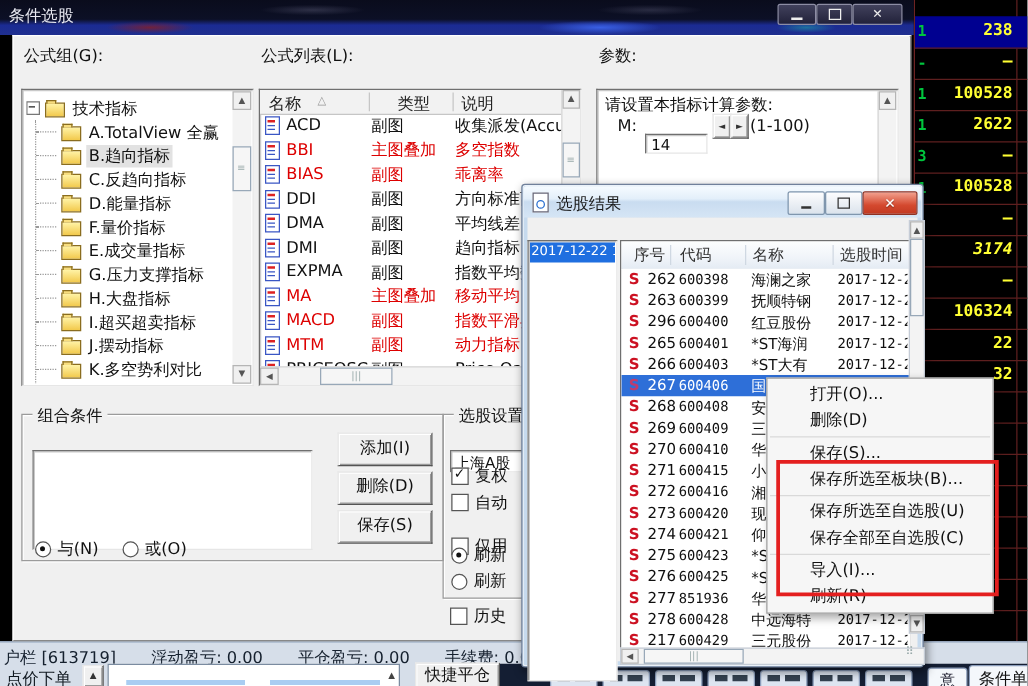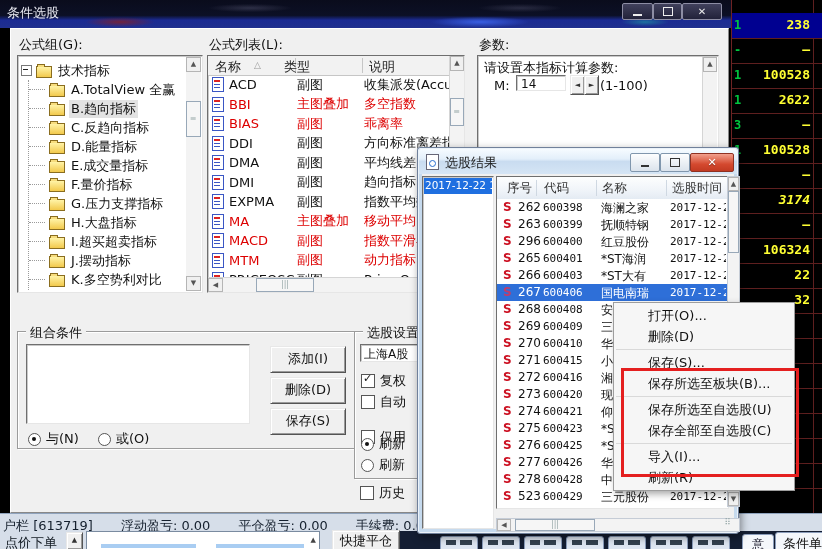--- a/index.html
+++ b/index.html
@@ -37,21 +37,21 @@
   #yi-btn{position:absolute;left:342px;top:3px;width:30px;height:22px;background:#f4f7fb;
     border:1px solid #8a9cba;border-radius:3px;text-align:center;font-size:12px;line-height:18px;color:#223;}
   #cond-order-btn{position:absolute;left:375px;top:1px;width:60px;height:24px;background:#f4f7fb;
     border:1px solid #8a9cba;border-radius:3px;text-align:left;padding-left:7px;
     font-size:13px;line-height:22px;color:#111;white-space:nowrap;overflow:hidden;}
 
   
   .btn3d{background:#f0f0f0;border:1px solid;border-color:#e8e8e8 #545454 #545454 #e8e8e8;
     box-shadow:inset 1px 1px 0 #fff, inset -1px -1px 0 #9a9a9a;color:#111;cursor:default;}
   .sunken{background:#fff;border:1px solid;border-color:#6f6f6f #e6e6e6 #e6e6e6 #6f6f6f;
-    box-shadow:inset 1px 1px 0 #c9c9c9;}
+    box-shadow:inset 1px 1px 0 #c9c9c9;margin-top:16px;}
   .sb{background:#f3f3f3;}
   .sb-btn{position:absolute;background:#f0f0f0;border:1px solid #b5b5b5;color:#555;
     display:flex;align-items:center;justify-content:center;font-size:7px;line-height:1;}
   .sb-thumb{position:absolute;background:#f6f6f6;border:1px solid #98a8b8;}
   .sb-grip{position:absolute;left:50%;top:50%;transform:translate(-50%,-50%);color:#9aa;
     font-size:8px;letter-spacing:1px;line-height:4px;}
   .cb{width:12px;height:12px;background:#fff;border:1px solid #555;position:relative;flex:none;}
   .cb.on::after{content:"✓";position:absolute;left:1px;top:-3px;font-size:11px;font-weight:bold;color:#111;}
   .rd{width:11px;height:11px;border-radius:50%;background:#fff;border:1px solid #555;position:relative;flex:none;}
   .rd.on::after{content:"";position:absolute;left:3px;top:3px;width:4px;height:4px;border-radius:50%;background:#111;}
@@ -328,25 +328,25 @@
               <div class="t-row">
                 <div class="folder"></div>
                 <div class="t-label">C.反趋向指标</div>
               </div>
               <div class="t-row">
                 <div class="folder"></div>
                 <div class="t-label">D.能量指标</div>
               </div>
               <div class="t-row">
                 <div class="folder"></div>
+                <div class="t-label">F.量价指标</div>
+              </div>
+              <div class="t-row">
+                <div class="folder"></div>
                 <div class="t-label">E.成交量指标</div>
-              </div>
-              <div class="t-row">
-                <div class="folder"></div>
-                <div class="t-label">F.量价指标</div>
               </div>
               <div class="t-row">
                 <div class="folder"></div>
                 <div class="t-label">G.压力支撑指标</div>
               </div>
               <div class="t-row">
                 <div class="folder"></div>
                 <div class="t-label">H.大盘指标</div>
               </div>
               <div class="t-row">
@@ -375,21 +375,21 @@
         </div>
       </div>
 
       <div class="md-label" style="left:198px;top:7px;">公式列表(L):</div>
 
       <div id="flist-box" class="sunken">
         <div id="flist-header">
           <div class="fh-cell" style="left:7px;">名称</div>
           <div class="fh-cell" style="left:46px;color:#999;font-size:9px;top:4px;">△</div>
           <div class="fh-div" style="left:87px;"></div>
-          <div class="fh-cell" style="left:76px;">类型</div>
+          <div class="fh-cell" style="left:110px;">类型</div>
           <div class="fh-div" style="left:154px;"></div>
           <div class="fh-cell" style="left:161px;">说明</div>
         </div>
         <div id="f-rows">
             <div class="f-row">
               <div class="doc-icon f-icon"></div>
               <div class="f-name">ACD</div>
               <div class="f-type">副图</div>
               <div class="f-desc">收集派发(Accumulation</div>
             </div>
@@ -662,34 +662,34 @@
             <div class="r-row">
               <div class="r-s">S</div>
               <div class="r-no">276</div>
               <div class="r-code">600425</div>
               <div class="r-name">*ST青松</div>
               <div class="r-time">2017-12-22</div>
             </div>
             <div class="r-row">
               <div class="r-s">S</div>
               <div class="r-no">277</div>
-              <div class="r-code">600426</div>
+              <div class="r-code">851936</div>
               <div class="r-name">华鲁恒升</div>
               <div class="r-time">2017-12-22</div>
             </div>
             <div class="r-row">
               <div class="r-s">S</div>
               <div class="r-no">278</div>
               <div class="r-code">600428</div>
               <div class="r-name">中远海特</div>
               <div class="r-time">2017-12-22</div>
             </div>
             <div class="r-row">
               <div class="r-s">S</div>
-              <div class="r-no">523</div>
+              <div class="r-no">217</div>
               <div class="r-code">600429</div>
               <div class="r-name">三元股份</div>
               <div class="r-time">2017-12-22</div>
             </div>
           </div>
       </div>
       <div id="rd-vscroll" class="sb">
         <div class="sb-btn" style="left:0;top:0;right:0;height:12px;">▲</div>
         <div class="sb-thumb" style="left:0;top:14px;right:0;height:60px;"></div>
         <div class="sb-btn" style="left:0;bottom:0;right:0;height:12px;">▼</div>

